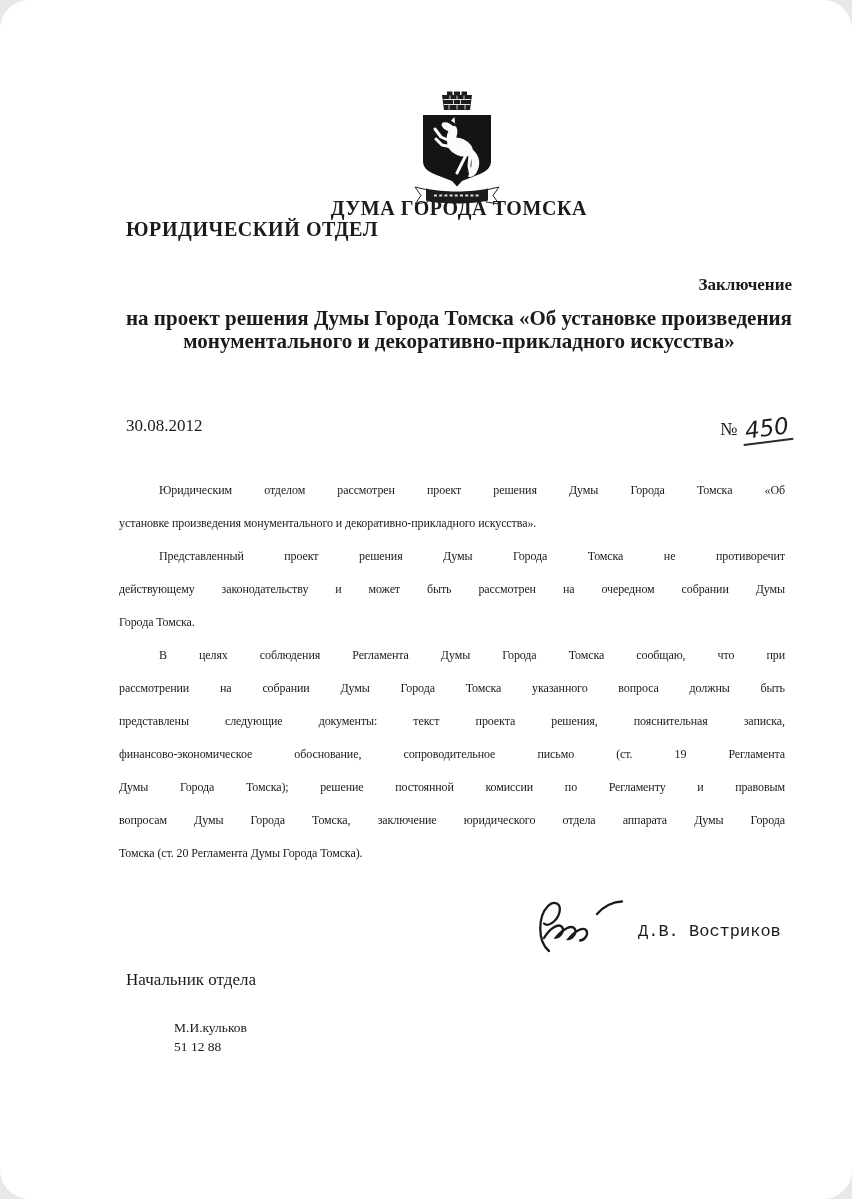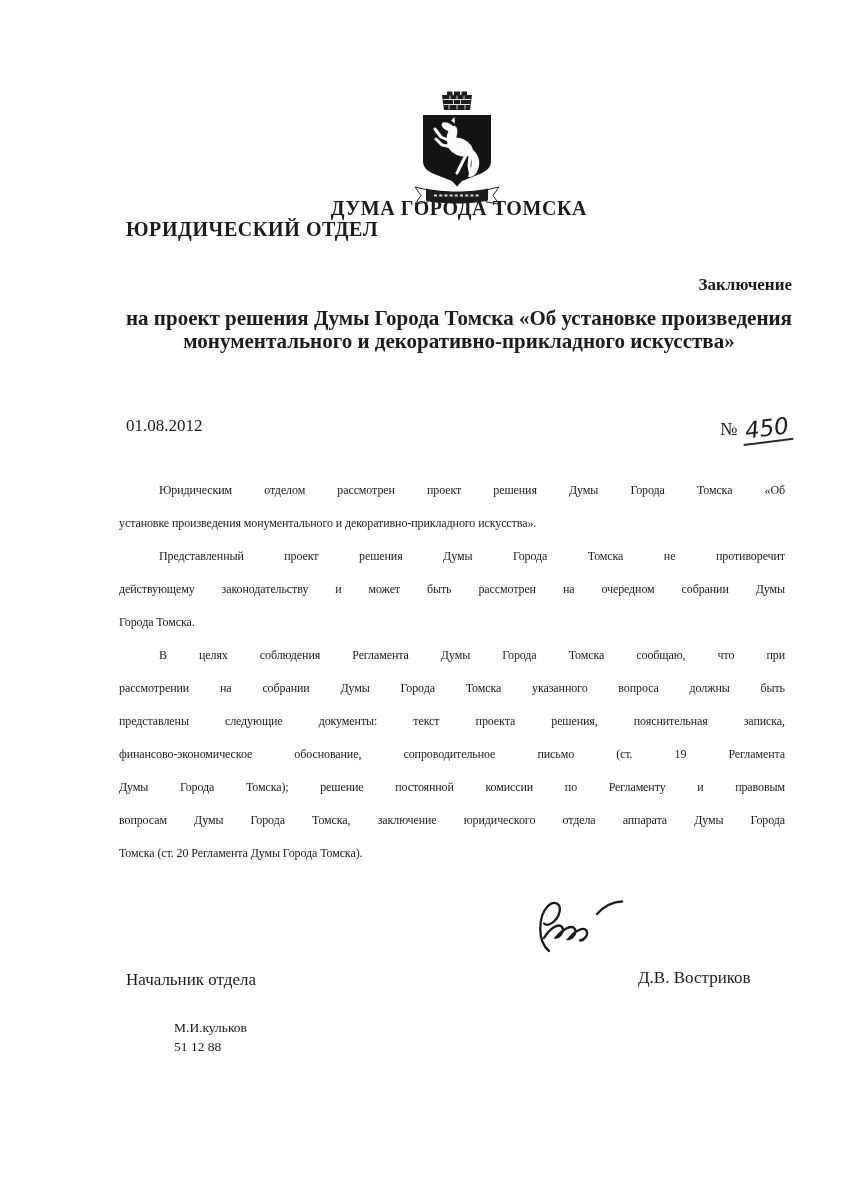--- a/index.html
+++ b/index.html
@@ -6,20 +6,21 @@
   html, body { background: #e8e8e8; }
   .page {
     position: relative;
     width: 852px;
     height: 1199px;
     margin: 0 auto;
     background: #ffffff;
     color: #1b1b1b;
     font-family: "Liberation Serif", serif;
     overflow: hidden;
+    border-radius: 29px;
   }
   .abs { position: absolute; }
 
   
   .emblem { left: 414px; top: 89px; width: 86px; height: 116px; }
   .org-name {
     left: 126px; top: 197px; width: 666px;
     text-align: center; font-size: 20px; font-weight: bold; letter-spacing: 0.6px;
   }
   .department {
@@ -59,21 +60,21 @@
     left: 119px; top: 474px; width: 666px;
     font-size: 12px; line-height: 33px; letter-spacing: -0.1px;
   }
   .line { text-align: justify; text-align-last: justify; white-space: normal; }
   .line.para-end { text-align-last: left; }
   .line.indent { text-indent: 40px; }
 
   
   .sign-position { left: 126px; top: 922px; font-size: 17px; margin-top: 48px; }
   .signature-svg { left: 533px; top: 894px; width: 95px; height: 62px; }
-  .sign-name { left: 638px; top: 968px; font-size: 17px; }
+  .sign-name { left: 638px; top: 922px; font-size: 17px; font-family: Liberation Mono, monospace; }
 
   
   .footer {
     left: 126px; top: 1018px;
     font-size: 13.5px; line-height: 19px; margin-left: 48px;
   }
 </style>
 </head>
 <body>
 
@@ -124,21 +125,21 @@
   <div class="abs org-name">ДУМА ГОРОДА ТОМСКА</div>
   <div class="abs department">ЮРИДИЧЕСКИЙ ОТДЕЛ</div>
 
   <div class="abs doc-title">Заключение</div>
   <div class="abs subject">
     <div>на проект решения Думы Города Томска «Об установке произведения</div>
     <div>монументального и декоративно-прикладного искусства»</div>
   </div>
 
   <div class="abs meta-row">
-    <span>01.08.2012</span>
+    <span>30.08.2012</span>
     <span class="doc-number">
       <span class="number-sign">№</span>
       <span class="number-value">450</span>
     </span>
   </div>
 
   <div class="abs body-text">
     <div class="line indent">Юридическим отделом рассмотрен проект решения Думы Города Томска «Об</div>
     <div class="line para-end">установке произведения монументального и декоративно-прикладного искусства».</div>
     <div class="line indent">Представленный проект решения Думы Города Томска не противоречит</div>

